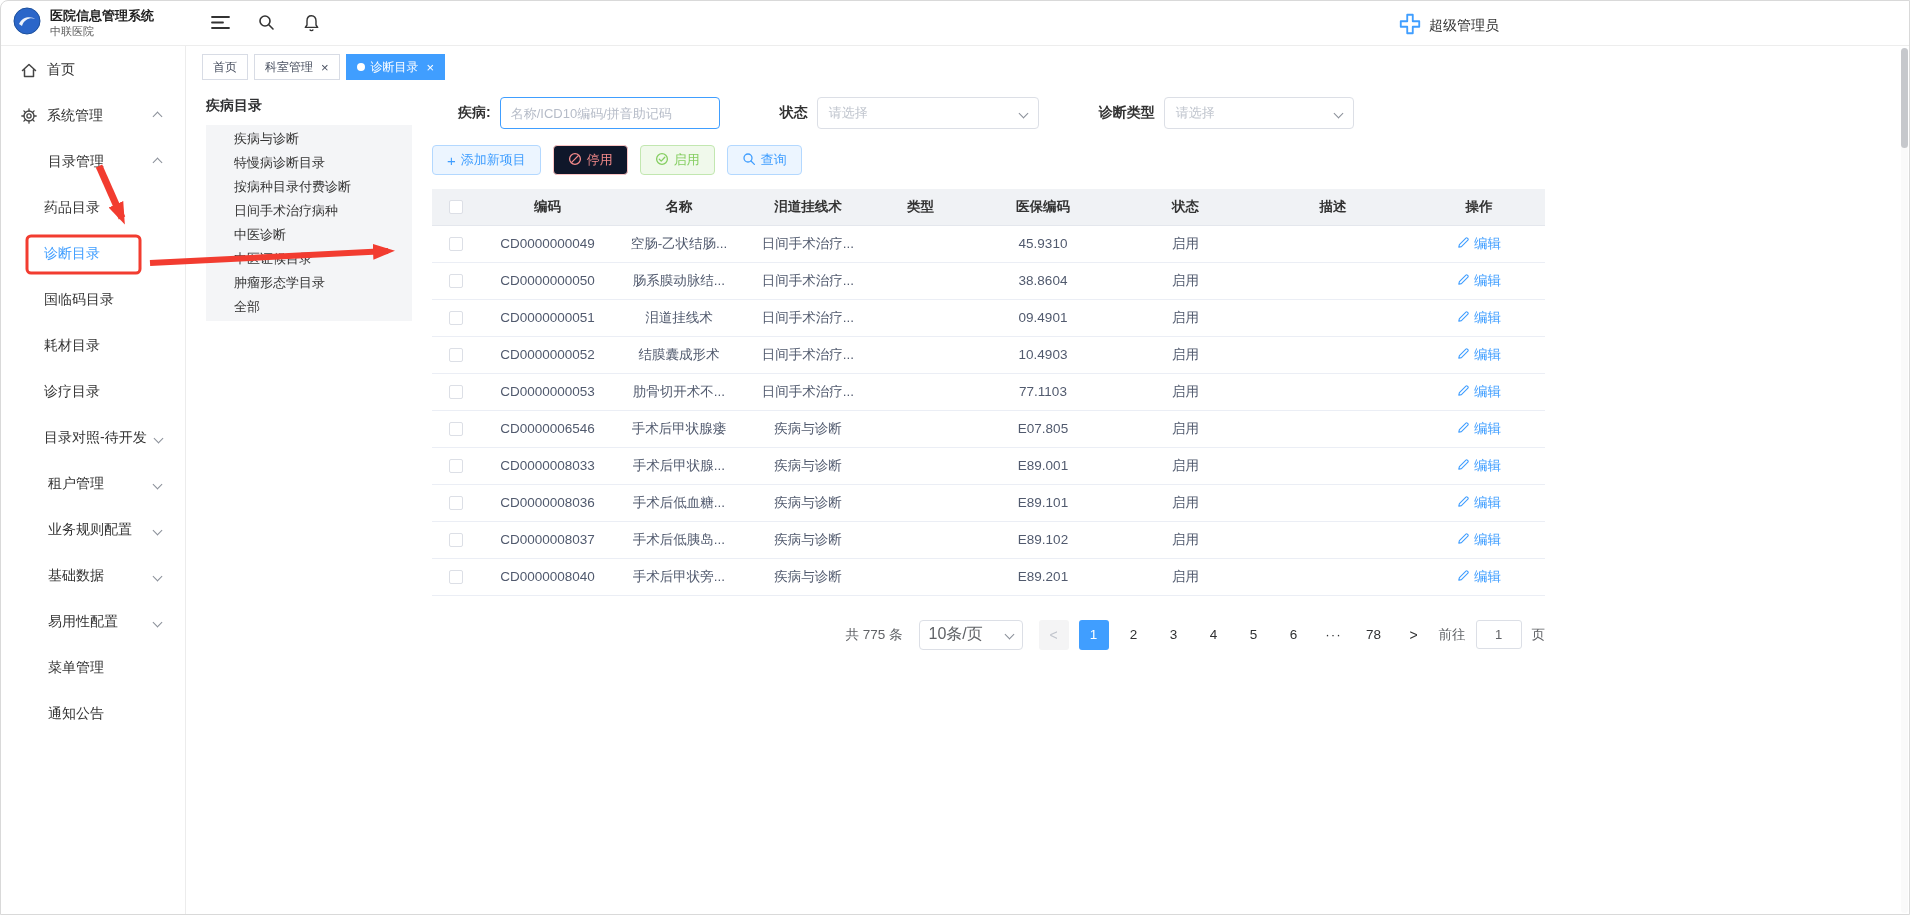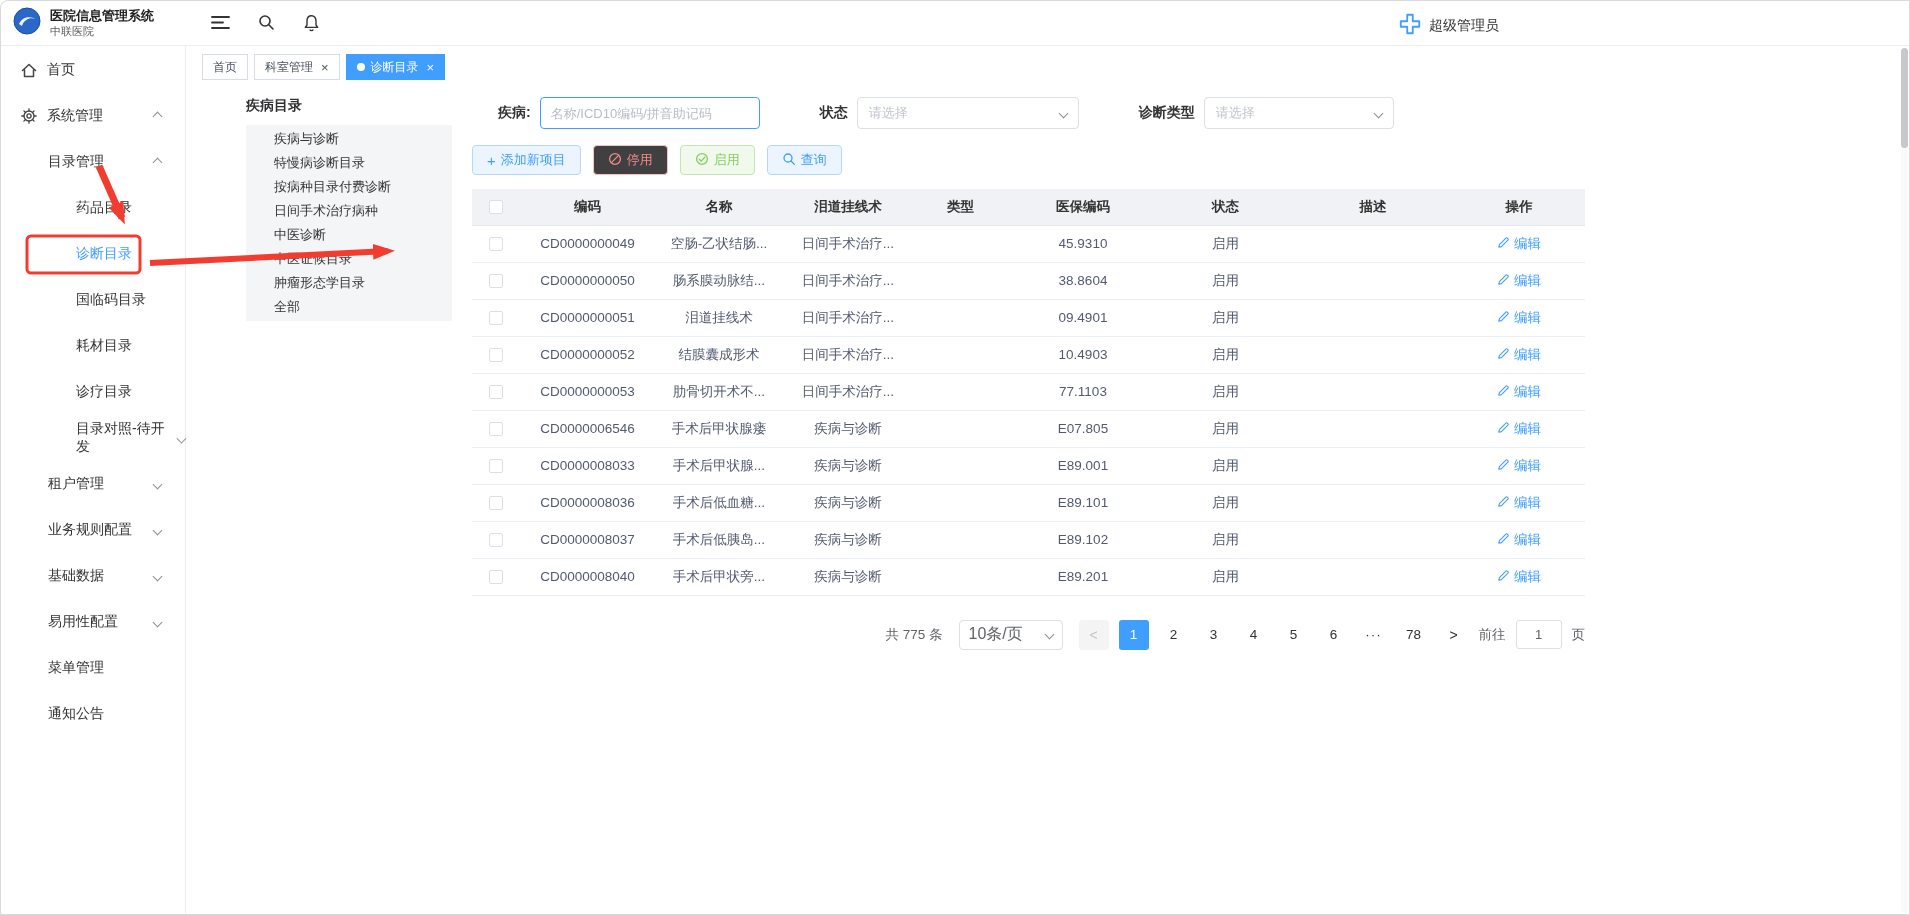--- a/index.html
+++ b/index.html
@@ -19,58 +19,58 @@
   .hicon { display:inline-flex; align-items:center; cursor:pointer; }
   .header-right { position:absolute; left:1398px; top:0; height:52px; display:flex; align-items:center; gap:7px; }
   .user-name { font-size:14px; color:#333; }
 
   
   .sidebar { position:absolute; top:46px; left:0; width:186px; bottom:0; background:#fff; border-right:1px solid #ececec; padding-top:1px; }
   .s-item { display:flex; align-items:center; height:46px; font-size:14px; color:#333; position:relative; cursor:pointer; }
   .s-item .s-icon { display:inline-flex; margin-right:10px; }
   .lvl0 { padding-left:21px; }
   .lvl2 { padding-left:48px; }
-  .lvl3 { padding-left:60px;margin-left:16px; }
+  .lvl3 { padding-left:44px; }
   .s-item.active { color:#409eff; }
   .chev { display:inline-block; width:7px; height:7px; border-right:1.5px solid #8a8f99; border-bottom:1.5px solid #8a8f99; }
   .chev.down { transform:rotate(45deg); }
   .chev.up { transform:rotate(-135deg); }
   .chev-right { position:absolute; right:24px; top:20px; }
   .chev-inline { margin-left:8px; }
 
   
   .main { position:absolute; left:187px; top:46px; right:0; bottom:0; background:#fff; }
   .tabbar { display:flex; gap:6px; margin:8px 0 0 15px; }
   .tab { height:26px; display:inline-flex; align-items:center; gap:6px; border:1px solid #d8dce5; background:#fff; padding:0 10px; font-size:12px; color:#495060; cursor:pointer; }
   .tab .x { font-size:13px; line-height:1; margin-left:2px; }
   .tab.active { background:#409eff; border-color:#409eff; color:#fff; }
   .tab .dot { width:8px; height:8px; border-radius:50%; background:#fff; }
 
   .content { display:flex; padding:17px 0 0 19px; }
 
   
-  .catalog { width:226px; flex:none;margin-left:40px; }
+  .catalog { width:226px; flex:none; }
   .catalog-title { font-size:14px; font-weight:bold; color:#303133; }
   .catalog-list { margin-top:10px; background:#f4f5f7; padding:2px 0; width:206px; }
   .catalog-item { height:24px; line-height:24px; padding-left:28px; font-size:13px; color:#333; cursor:pointer; white-space:nowrap; }
 
   
   .rpanel { width:1113px; flex:none; }
   .filters { display:flex; align-items:center; padding-left:26px; }
   .f-label { font-size:14px; font-weight:bold; color:#333; white-space:nowrap; }
   .f-input { margin-left:9px; width:220px; height:32px; border:1px solid #409eff; border-radius:4px; padding:0 10px; font-size:13px; color:#333; outline:none; font-family:inherit; }
   .f-input::placeholder { color:#b6bcc8; }
   .gap60 { width:60px; flex:none; }
   .f-select { margin-left:9px; height:32px; border:1px solid #dcdfe6; border-radius:4px; display:flex; align-items:center; justify-content:space-between; padding:0 11px; color:#bfc4cd; font-size:13px; background:#fff; cursor:pointer; }
   .w222 { width:222px; } .w190 { width:190px; }
 
   .toolbar { display:flex; align-items:center; gap:12px; margin-top:16px; }
   .btn { height:30px; display:inline-flex; align-items:center; gap:5px; padding:0 14px; font-size:13px; border-radius:4px; cursor:pointer; }
   .btn-blue { background:#ecf5ff; border:1px solid #b3d8ff; color:#409eff; }
-  .btn-red { background:#404040; border:1px solid #fbc4c4; color:#f48a8a; }
+  .btn-red { background:#0f172a; border:1px solid #fbc4c4; color:#f48a8a; }
   .btn-green { background:#f0f9eb; border:1px solid #c2e7b0; color:#85ce61; }
   .btn .plus { font-size:15px; line-height:1; }
 
   table.grid { margin-top:14px; width:100%; border-collapse:collapse; table-layout:fixed; }
   table.grid th { height:36px; background:#f0f2f5; font-size:13.5px; font-weight:bold; color:#333; border-bottom:1px solid #e4e7ed; text-align:center; }
   table.grid td { height:37px; text-align:center; font-size:13.5px; color:#515a6e; border-bottom:1px solid #ebeef5; white-space:nowrap; overflow:hidden; }
   .cb { display:inline-block; width:14px; height:14px; border:1px solid #dcdfe6; border-radius:2px; background:#fff; vertical-align:middle; cursor:pointer; }
   .edit-link { color:#409eff; display:inline-flex; align-items:center; gap:4px; font-size:13.5px; cursor:pointer; text-decoration:none; }
 
   .pagination { margin-top:24px; display:flex; align-items:center; justify-content:flex-end; gap:10px; font-size:13.5px; color:#606266; }

